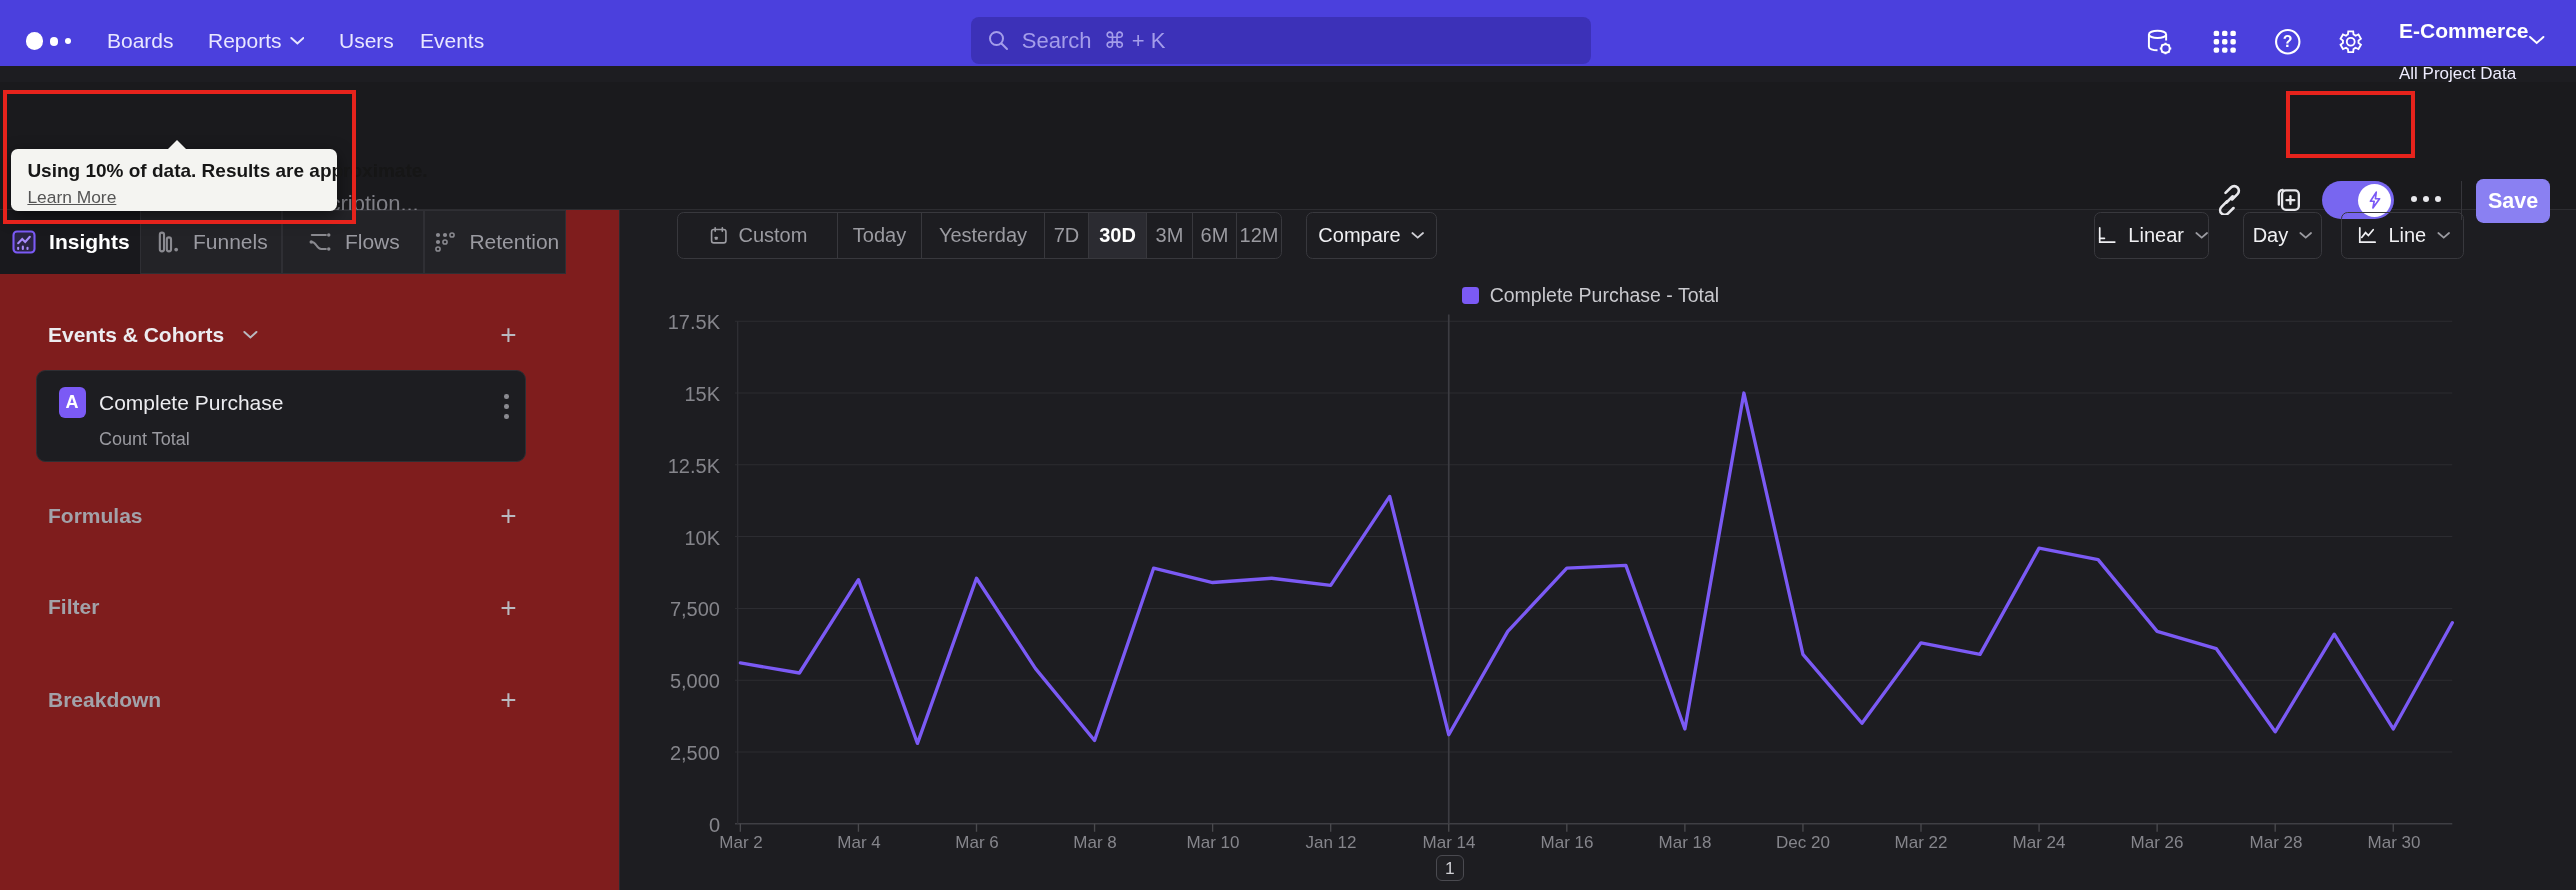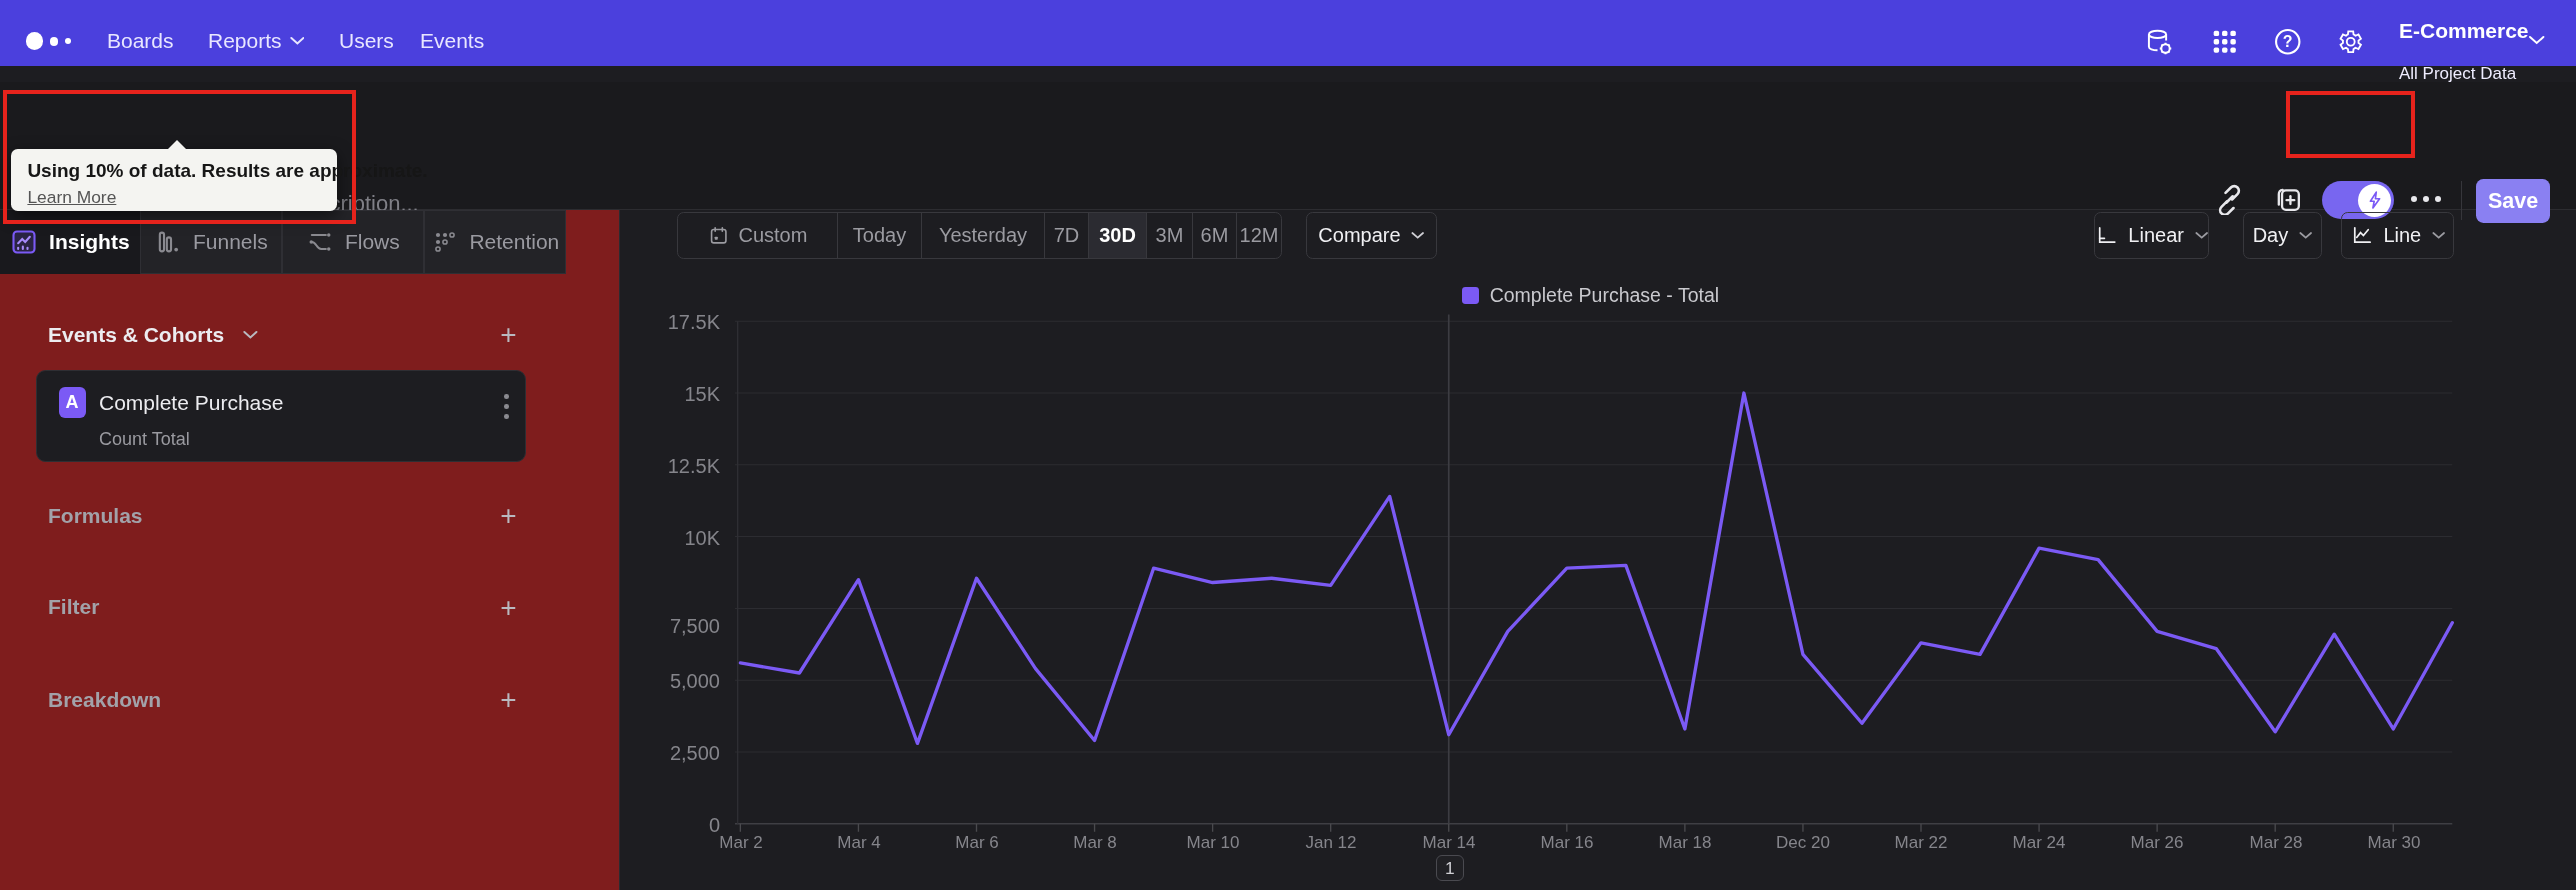--- a/index.html
+++ b/index.html
@@ -127,20 +127,29 @@
           </svg>
       </span>
     </div>
     <div class="nav-item" style="left:339px">
       <span>Users</span>
     </div>
     <div class="nav-item" style="left:420px">
       <span>Events</span>
     </div>
 
+    <div class="searchbar">
+      <span>
+        <svg width="24" height="24" viewBox="0 0 24 24">
+            <circle cx="10.5" cy="10.5" r="6.5" fill="none" stroke="#a49dea" stroke-width="2"></circle>
+            <line x1="15.5" y1="15.5" x2="21" y2="21" stroke="#a49dea" stroke-width="2" stroke-linecap="round"></line>
+          </svg>
+      </span>
+      <input type="text" placeholder="Search  ⌘ + K" style="">
+    </div>
 
     <span class="nav-icon" style="left:2144px">
       <svg width="29.5" height="29.5" viewBox="0 0 24 24" fill="none" stroke="#fff" stroke-width="1.6">
         <ellipse cx="11" cy="6" rx="7" ry="3"></ellipse>
           <path d="M4 6v10c0 1.7 3.1 3 7 3"></path>
           <path d="M18 6v5"></path>
         <circle cx="17.5" cy="17.5" r="3.4"></circle>
           <path d="M17.5 12.8v1.4M17.5 20.8v1.4M12.8 17.5h1.4M20.8 17.5h1.4M14.2 14.2l1 1M19.8 19.8l1 1M20.8 14.2l-1 1M15.2 19.8l-1 1"></path>
       </svg>
     </span>
@@ -349,21 +358,21 @@
       </span>
   </div>
   <div class="ctl-btn" style="left:2243px; width:79px">
     <span>Day</span>
     <span class="caret">
         <svg width="13.4" height="8.7" viewBox="0 0 20 13">
           <polyline points="2,3 10,10 18,3" fill="none" stroke="#9b9ba1" stroke-width="2.6" stroke-linecap="round"></polyline>
         </svg>
       </span>
   </div>
-  <div class="ctl-btn" style="left:2341px; width:113px">
+  <div class="ctl-btn" style="left:2341px; width:123px">
     <svg width="23" height="23" viewBox="0 0 24 24" fill="none" stroke="#f0f0f3" stroke-width="1.8" stroke-linecap="round">
         <path d="M5 4 V19 H21"></path>
         <polyline points="7,14 11,9 14,12 19,6"></polyline>
       </svg>
     <span>Line</span>
     <span class="caret">
         <svg width="13.4" height="8.7" viewBox="0 0 20 13">
           <polyline points="2,3 10,10 18,3" fill="none" stroke="#9b9ba1" stroke-width="2.6" stroke-linecap="round"></polyline>
         </svg>
       </span>
@@ -399,21 +408,21 @@
       <line x1="1944" y1="773" x2="1944" y2="785" stroke="#4a4a4e" stroke-width="2"></line>
       <line x1="2120" y1="773" x2="2120" y2="785" stroke="#4a4a4e" stroke-width="2"></line>
       <line x1="2296" y1="773" x2="2296" y2="785" stroke="#4a4a4e" stroke-width="2"></line>
       <line x1="2472" y1="773" x2="2472" y2="785" stroke="#4a4a4e" stroke-width="2"></line>
       <polyline points="8,533.3199999999999 96,548.3 184,409.2 272,653.16 360,407.06 448,541.88 536,648.88 624,392.08 712,413.48 800,407.06 888,417.76 976,285.08 1064,640.3199999999999 1152,486.24 1240,392.08 1328,387.8 1416,631.76 1504,131 1592,520.48 1680,623.2 1768,503.36 1856,520.48 1944,362.12 2032,379.24 2120,486.24 2208,511.92 2296,636.04 2384,490.52 2472,631.76 2560,473.4" fill="none" stroke="#7b5af5" stroke-width="5" stroke-linejoin="round" stroke-linecap="round"></polyline>
     </svg>
   <div id="axis-labels">
       <div class="ylab" style="left: 619px; top: 814px;">0</div>
       <div class="ylab" style="left: 619px; top: 742px;">2,500</div>
       <div class="ylab" style="left: 619px; top: 670px;">5,000</div>
-      <div class="ylab" style="left: 619px; top: 615px;">7,500</div>
+      <div class="ylab" style="left: 619px; top: 598px;">7,500</div>
       <div class="ylab" style="left: 619px; top: 527px;">10K</div>
       <div class="ylab" style="left: 619px; top: 455px;">12.5K</div>
       <div class="ylab" style="left: 619px; top: 383px;">15K</div>
       <div class="ylab" style="left: 619px; top: 311px;">17.5K</div>
       <div class="xlab" style="left: 694px; top: 833px;">Mar 2</div>
       <div class="xlab" style="left: 812px; top: 833px;">Mar 4</div>
       <div class="xlab" style="left: 930px; top: 833px;">Mar 6</div>
       <div class="xlab" style="left: 1048px; top: 833px;">Mar 8</div>
       <div class="xlab" style="left: 1166px; top: 833px;">Mar 10</div>
       <div class="xlab" style="left: 1284px; top: 833px;">Jan 12</div>

